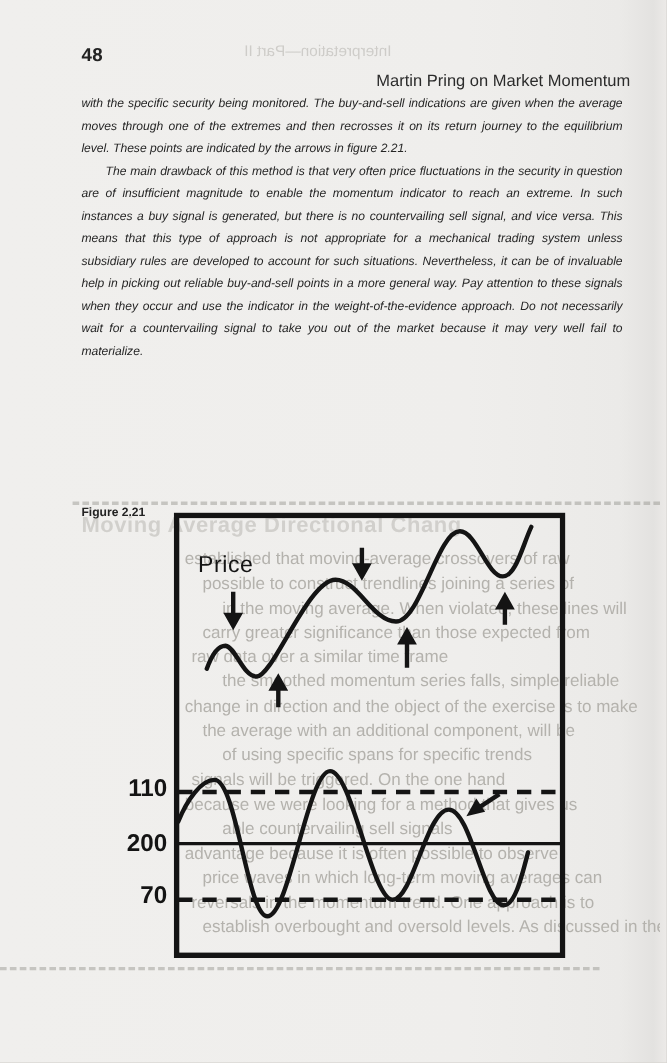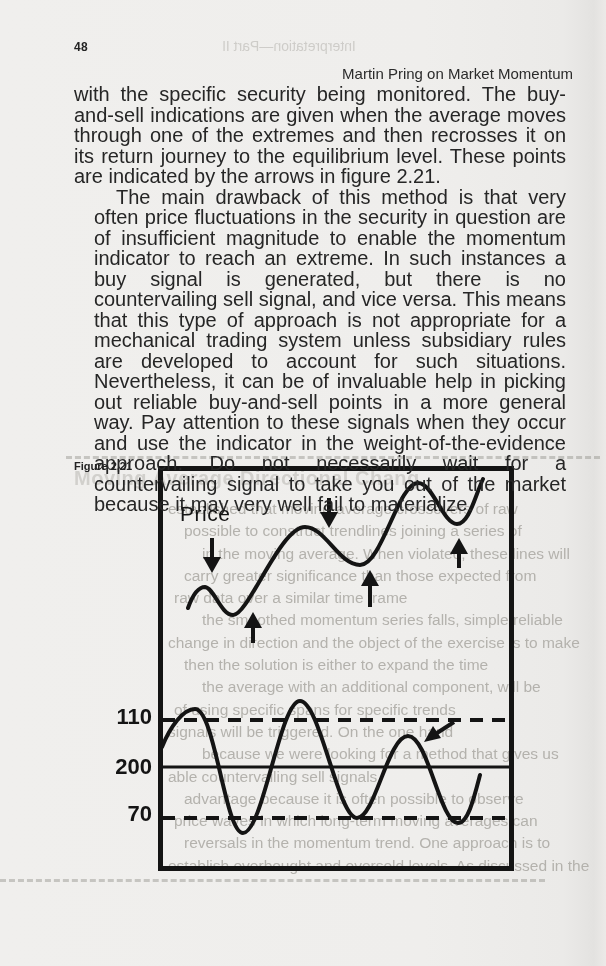--- a/index.html
+++ b/index.html
@@ -2,27 +2,27 @@
 <html><head>
 <meta charset="utf-8">
 <style>
   html,body{margin:0;padding:0;background:#d8d6d2;}
   .page{
     position:relative;width:606px;height:966px;overflow:hidden;
     background:linear-gradient(90deg,#f0efed 0%,#efeeec 70%,#ebeae8 93%,#e3e2e0 98%,#eceae8 100%);
     font-family:"Liberation Sans",sans-serif;color:#232323;
   }
   
-  .page-num{position:absolute;left:74px;top:40px;font-size:12px;font-weight:bold;letter-spacing:.3px;}
+  .page-num{position:absolute;left:74px;top:40px;font-size:17px;font-weight:bold;letter-spacing:.3px;}
   .running-title{position:absolute;right:33px;top:41px;font-size:15px;color:#2b2b2b;margin-top:24px;}
   
   .body-text{position:absolute;left:74px;top:84px;width:492px;z-index:3;
-    font-size:20px;line-height:20.5px;text-align:justify;color:#262626;}
+    font-size:11px;line-height:20.5px;text-align:justify;color:#262626;font-style:italic;}
   .body-text p{margin:0;}
-  .body-text p + p{text-indent:22px;margin-left:20px;}
+  .body-text p + p{text-indent:22px;}
   
   .fig-caption{position:absolute;left:74px;top:460px;font-size:11px;font-weight:bold;z-index:3;}
   
   .ghost{position:absolute;z-index:1;color:#b4b2ad;filter:blur(.45px);}
   .ghost-header{left:222px;top:38px;font-size:14px;transform:scaleX(-1);opacity:.55;}
   .ghost-heading{left:74px;top:467px;font-size:20px;font-weight:bold;opacity:.5;letter-spacing:.5px;}
   .ghost-rule{border-top:3px dashed rgba(130,128,122,.38);height:0;filter:none;}
   .ghost-rule.r1{left:66px;top:456px;width:534px;position:absolute;z-index:1;}
   .ghost-rule.r2{left:0px;top:879px;width:545px;position:absolute;z-index:1;}
   .ghost-lines{left:168px;top:498px;width:432px;font-size:15.5px;line-height:22.3px;}
@@ -61,21 +61,20 @@
   <div class="ghost ghost-heading">Moving Average Directional Chang</div>
   <div class="ghost ghost-lines">
 
   <p>established that moving-average crossovers of raw</p>
       <p>possible to construct trendlines joining a series of</p>
       <p>in the moving average. When violated, these lines will</p>
       <p>carry greater significance than those expected from</p>
       <p>raw data over a similar time frame</p>
       <p>the smoothed momentum series falls, simple reliable</p>
       <p>change in direction and the object of the exercise is to make</p>
-      <p>then the solution is either to expand the time</p>
       <p>the average with an additional component, will be</p>
       <p>of using specific spans for specific trends</p>
       <p>signals will be triggered. On the one hand</p>
       <p>because we were looking for a method that gives us</p>
       <p>able countervailing sell signals</p>
       <p>advantage because it is often possible to observe</p>
       <p>price waves in which long-term moving averages can</p>
       <p>reversals in the momentum trend. One approach is to</p>
       <p>establish overbought and oversold levels. As discussed in the</p>
     </div>

